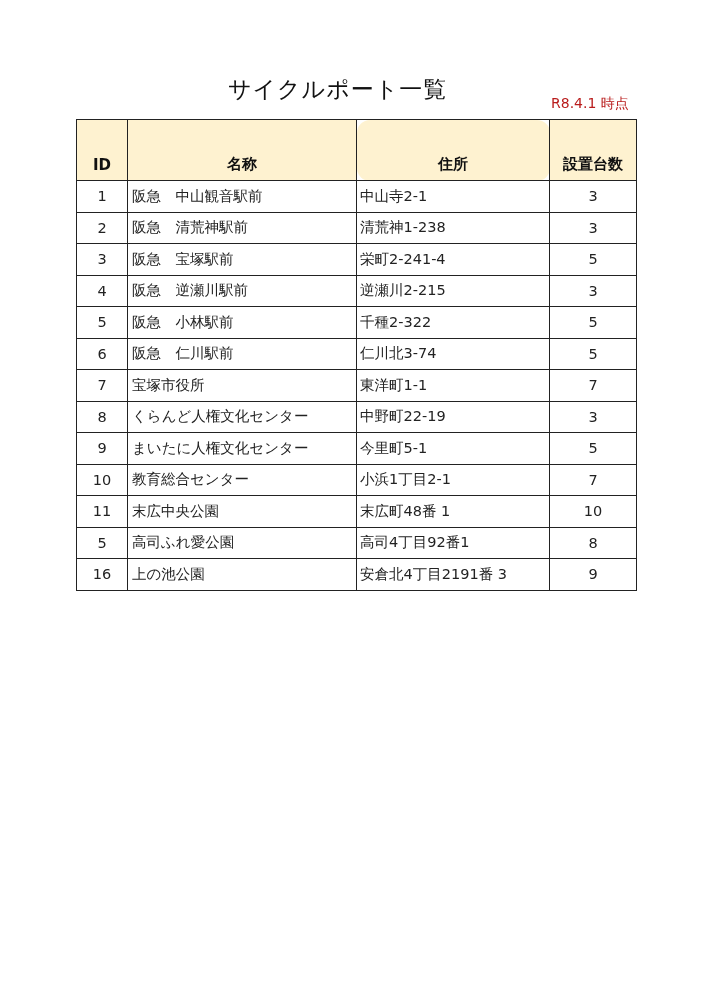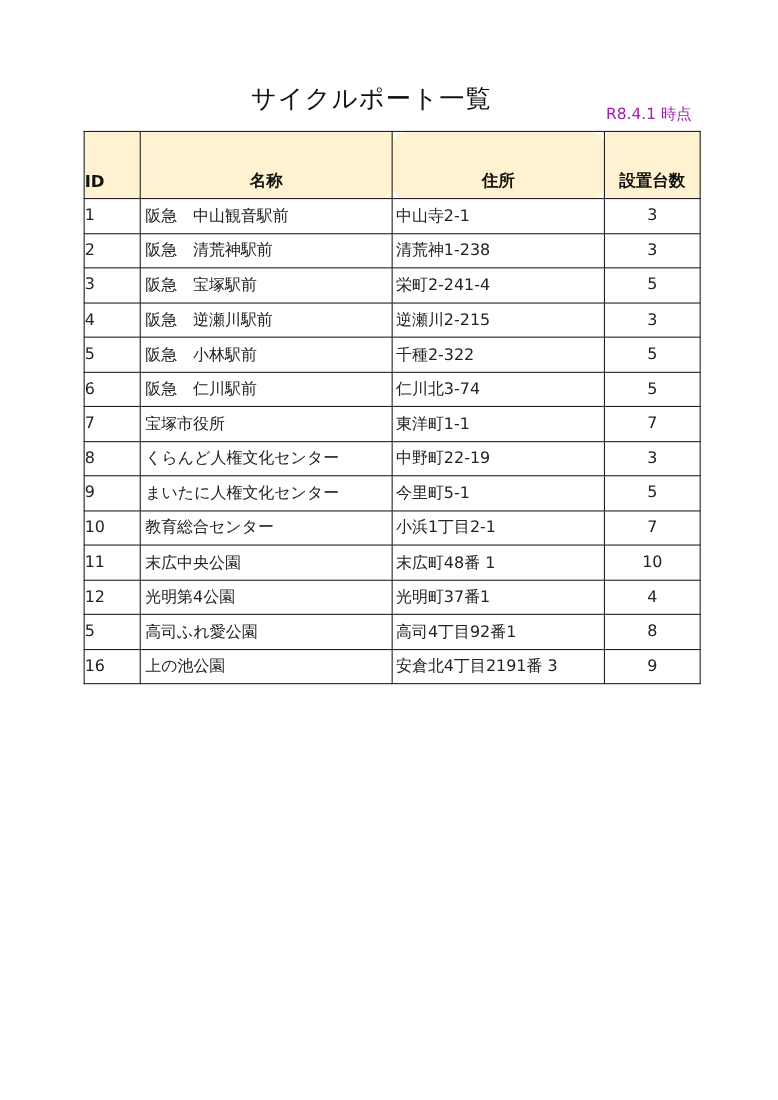--- a/index.html
+++ b/index.html
@@ -1,23 +1,23 @@
 <!DOCTYPE html>
 <html><head>
   <meta charset="utf-8">
   <style>
     html, body { margin:0; padding:0; background:#ffffff; }
     body { width:707px; height:1000px; position:relative; font-family:"DejaVu Sans", sans-serif; color:#222; overflow:hidden; }
     .title { position:absolute; left:228px; top:74px; font-size:23px; font-weight:normal; letter-spacing:1px; color:#111; }
-    .asof { position:absolute; left:551px; top:95px; font-size:14px; color:#a21caf; }
+    .asof { position:absolute; left:551px; top:95px; font-size:14px; color:#b91c1c; }
     table { position:absolute; left:76px; top:119px; border-collapse:collapse; table-layout:fixed; }
     td, th { border:1.5px solid #222; padding:0; font-size:14.5px; font-weight:normal; }
     th { background:#fef2d0; height:54px; vertical-align:bottom; padding-bottom:6px; font-weight:bold; font-size:15px; color:#111; }
     td { height:30.5px; }
-    .c-id { width:50px; text-align:left; }
+    .c-id { width:50px; text-align:center; }
     .c-name { width:224px; text-align:left; padding-left:4px; }
     .c-addr { width:189px; text-align:left; padding-left:3px;border-radius:13px; }
     .c-cnt { width:86px; text-align:center; }
     th.c-name, th.c-addr { text-align:center; padding-left:0; }
   </style>
 </head>
 <body>
 
 <div class="title">サイクルポート一覧</div>
 <div class="asof">R8.4.1 時点</div>
@@ -92,26 +92,20 @@
         <td class="c-addr">小浜1丁目2-1</td>
         <td class="c-cnt">7</td>
       </tr>
       <tr>
         <td class="c-id">11</td>
         <td class="c-name">末広中央公園</td>
         <td class="c-addr">末広町48番 1</td>
         <td class="c-cnt">10</td>
       </tr>
       <tr>
-        <td class="c-id">12</td>
-        <td class="c-name">光明第4公園</td>
-        <td class="c-addr">光明町37番1</td>
-        <td class="c-cnt">4</td>
-      </tr>
-      <tr>
         <td class="c-id">5</td>
         <td class="c-name">高司ふれ愛公園</td>
         <td class="c-addr">高司4丁目92番1</td>
         <td class="c-cnt">8</td>
       </tr>
       <tr>
         <td class="c-id">16</td>
         <td class="c-name">上の池公園</td>
         <td class="c-addr">安倉北4丁目2191番 3</td>
         <td class="c-cnt">9</td>

